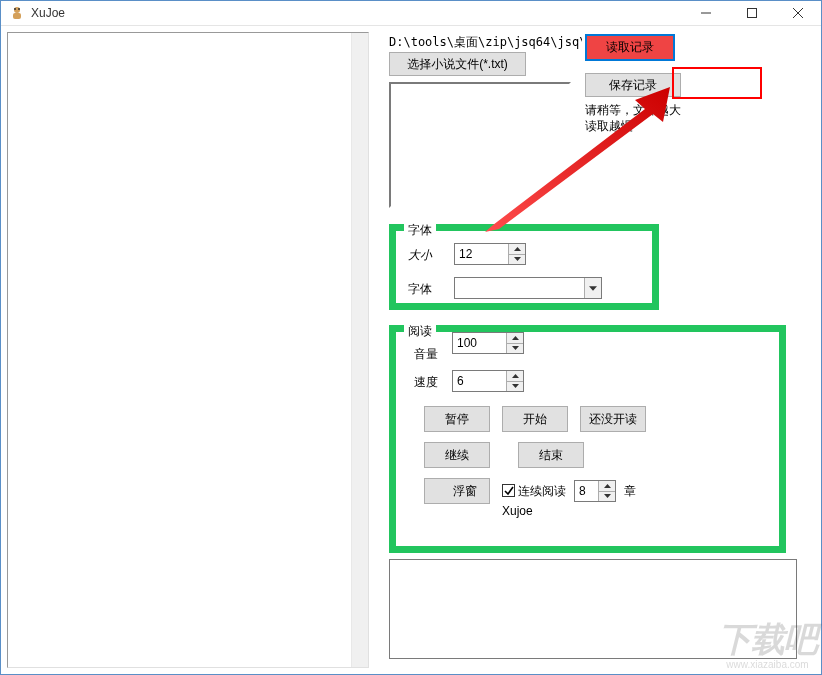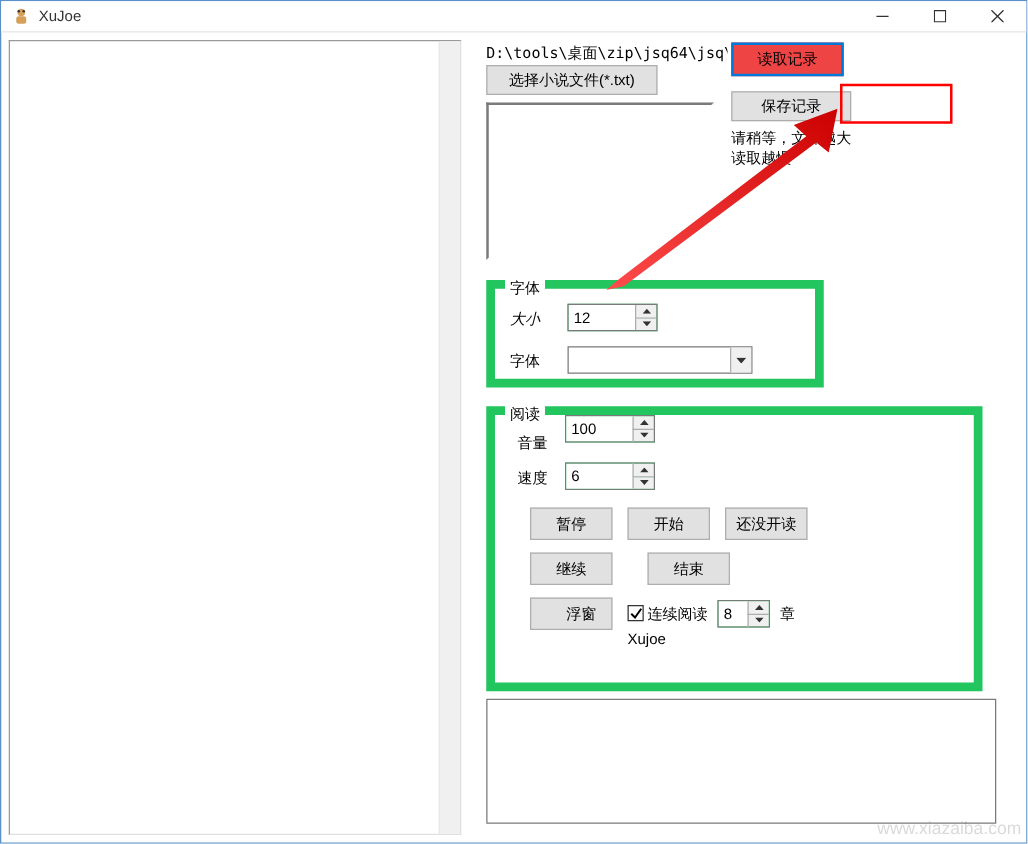--- a/index.html
+++ b/index.html
@@ -36,21 +36,21 @@
     .combo-btn { position: absolute; right: 0; top: 0; width: 17px; height: 100%; background: #f0f0f0; border-left: 1px solid #acacac; display:flex; align-items:center; justify-content:center; }
     .group-read { left: 14px; top: 293px; width: 397px; height: 228px; }
     .rbtn { width: 66px; height: 26px; }
     .checkbox { width: 13px; height: 13px; border: 1px solid #333; background: #fff; display:inline-flex; align-items:center; justify-content:center; }
     .checkbox svg { width: 10px; height: 10px; }
     .bottom-box { position: absolute; left: 14px; top: 527px; width: 408px; height: 100px; border: 1px solid #7a7a7a; background: #fff; }
     .annot-box { position: absolute; right: 53px; top: 35px; width: 90px; height: 32px; border: 2px solid #ff0000; pointer-events: none; }
     .annot-arrow { position: absolute; pointer-events: none; }
     .watermark { position: absolute; right: 4px; bottom: 4px; opacity: 0.18; }
     .watermark-main { font-size: 34px; font-weight: bold; font-style: italic; color: #333; letter-spacing: -1px; }
-    .watermark-sub { font-size: 14px; color: #333; text-align: center; margin-top: -4px; }
+    .watermark-sub { font-size: 10px; color: #333; text-align: center; margin-top: -4px; }
   </style>
 </head>
 <body>
 
 <div class="window">
   <div class="titlebar">
     <span class="titlebar-icon">
       <svg viewBox="0 0 16 16">
           <circle cx="8" cy="5" r="3" fill="#d4a05a"></circle>
           <rect x="4" y="8" width="8" height="6" rx="2" fill="#d4a05a"></rect>
@@ -201,16 +201,17 @@
           <linearGradient id="ag" x1="0" y1="1" x2="1" y2="0">
             <stop offset="0" stop-color="#ff4d4d"></stop>
             <stop offset="1" stop-color="#cc0000"></stop>
           </linearGradient>
         </defs>
         <polygon points="0,145 8,138 160,22 150,13 185,0 178,35 168,27 14,142" fill="url(#ag)"></polygon>
       </svg>
     </div>
 
     <div class="watermark">
+      <div class="watermark-main">下载吧</div>
       <div class="watermark-sub">www.xiazaiba.com</div>
     </div>
   </div>
 </div>
 
 </body></html>

